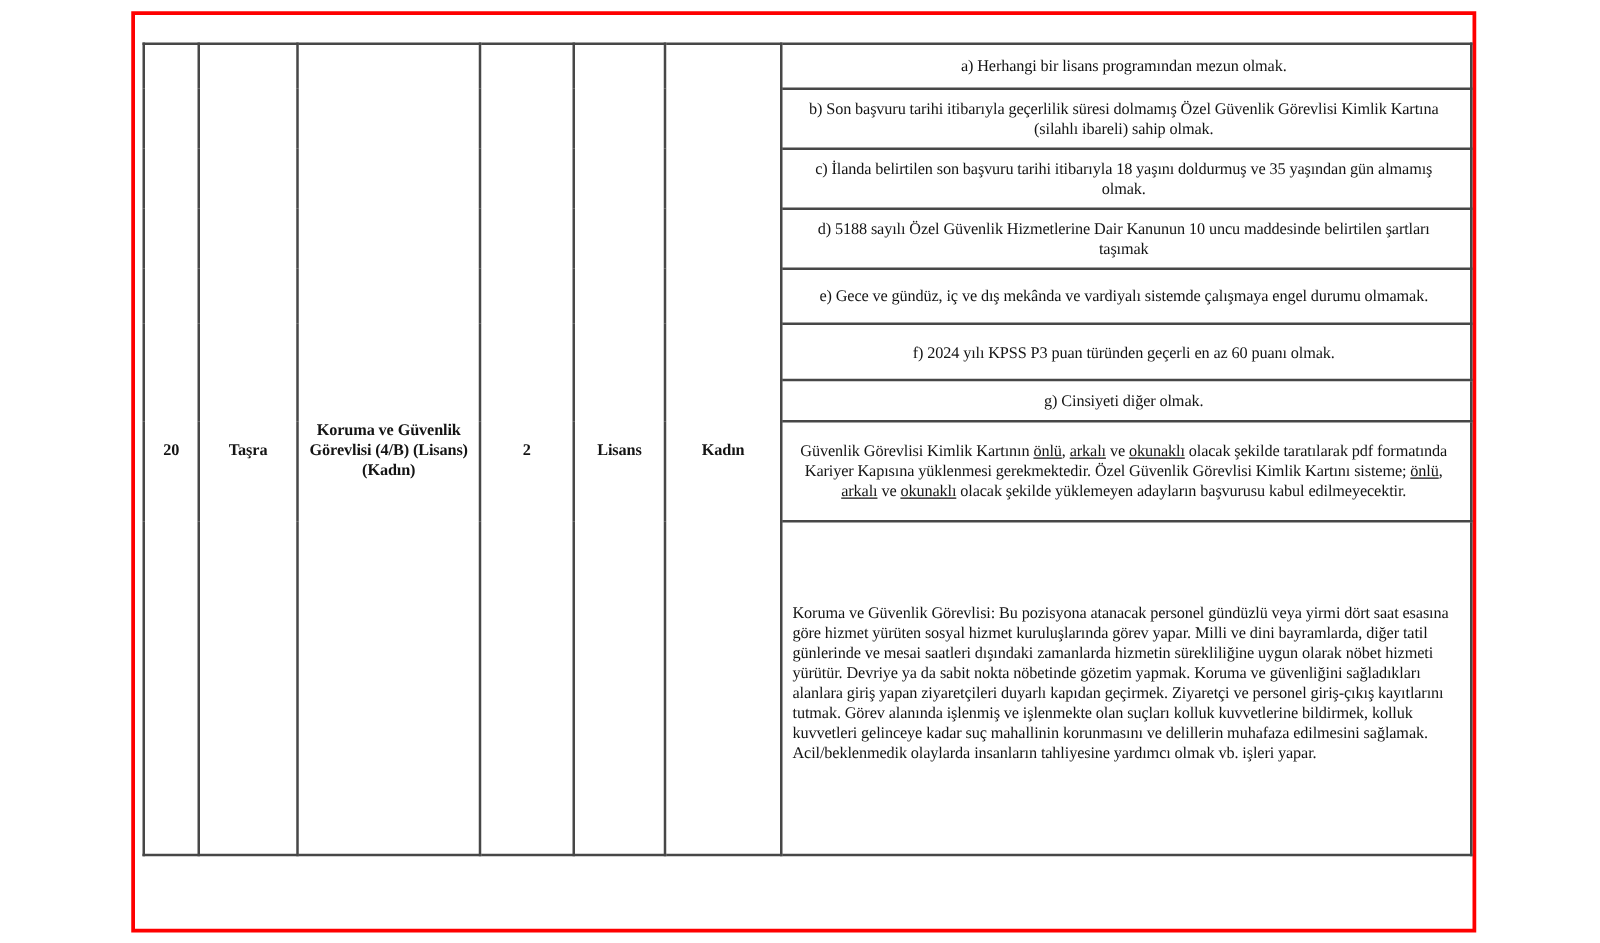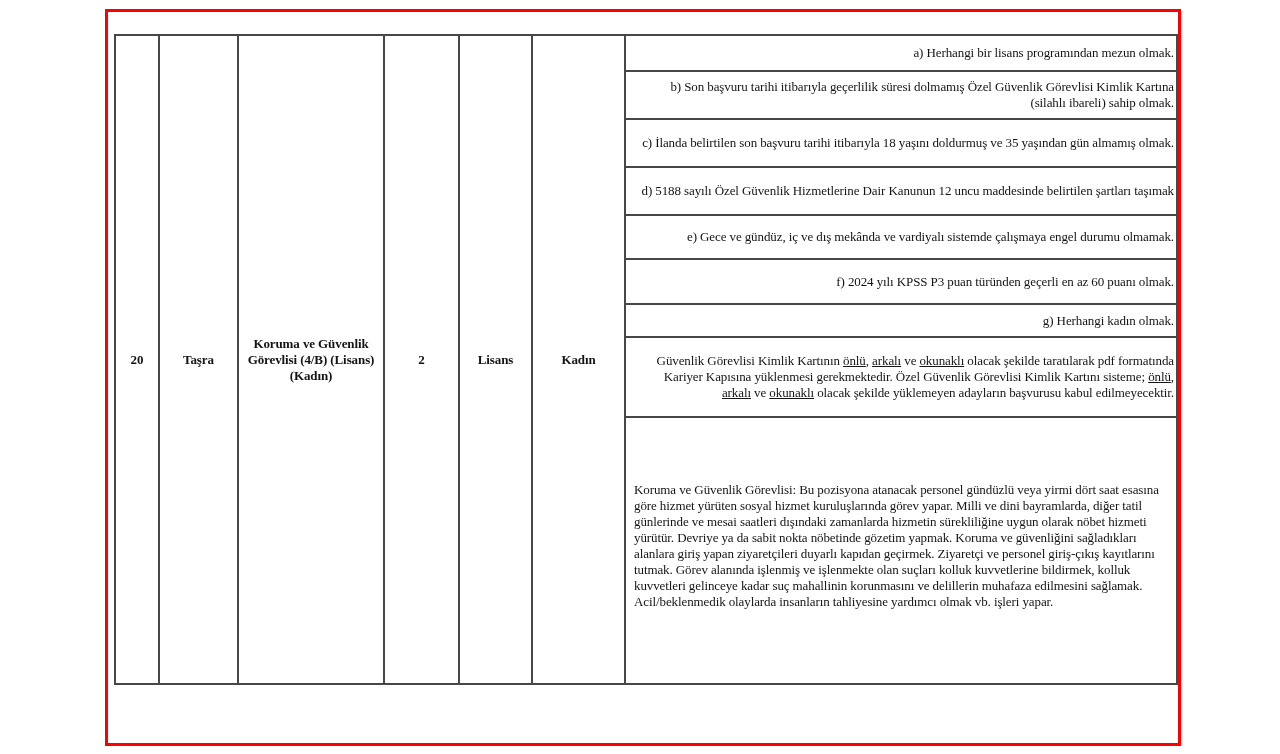--- a/index.html
+++ b/index.html
@@ -37,22 +37,22 @@
     vertical-align: middle;
     overflow: hidden;
   }
   td.center-cell {
     text-align: center;
     padding: 2px 4px;
     font-weight: bold;
     margin-left: 27px;
   }
   td.req-cell {
-    text-align: right;
-    padding: 3px 2px 3px 8px;
+    text-align: center;
+    padding: 3px 12px 3px 8px;
   }
   td.desc-cell {
     text-align: left;
     padding: 6px 10px 16px 8px;
   }
   .u { text-decoration: underline; margin-top: 24px; }
   col.c-no   { width: 44px; }
   col.c-org  { width: 79px; }
   col.c-pos  { width: 146px; }
   col.c-cnt  { width: 75px; }
@@ -93,30 +93,30 @@
         <td class="center-cell" rowspan="9">Kadın</td>
         <td class="req-cell">a) Herhangi bir lisans programından mezun olmak.</td>
       </tr>
       <tr class="r-b">
         <td class="req-cell">b) Son başvuru tarihi itibarıyla geçerlilik süresi dolmamış Özel Güvenlik Görevlisi Kimlik Kartına (silahlı ibareli) sahip olmak.</td>
       </tr>
       <tr class="r-c">
         <td class="req-cell">c) İlanda belirtilen son başvuru tarihi itibarıyla 18 yaşını doldurmuş ve 35 yaşından gün almamış olmak.</td>
       </tr>
       <tr class="r-d">
-        <td class="req-cell">d) 5188 sayılı Özel Güvenlik Hizmetlerine Dair Kanunun 12 uncu maddesinde belirtilen şartları taşımak</td>
+        <td class="req-cell">d) 5188 sayılı Özel Güvenlik Hizmetlerine Dair Kanunun 10 uncu maddesinde belirtilen şartları taşımak</td>
       </tr>
       <tr class="r-e">
         <td class="req-cell">e)  Gece ve gündüz, iç ve dış mekânda ve vardiyalı sistemde çalışmaya engel durumu olmamak.</td>
       </tr>
       <tr class="r-f">
         <td class="req-cell">f) 2024 yılı KPSS P3 puan türünden geçerli en az 60 puanı olmak.</td>
       </tr>
       <tr class="r-g">
-        <td class="req-cell">g) Herhangi kadın olmak.</td>
+        <td class="req-cell">g) Cinsiyeti diğer olmak.</td>
       </tr>
       <tr class="r-note">
         <td class="req-cell"><span>Güvenlik Görevlisi Kimlik Kartının </span><span class="u">önlü</span><span>, </span><span class="u">arkalı</span><span> ve </span><span class="u">okunaklı</span><span> olacak şekilde taratılarak pdf formatında Kariyer Kapısına yüklenmesi gerekmektedir. Özel Güvenlik Görevlisi Kimlik Kartını sisteme; </span><span class="u">önlü</span><span>, </span><span class="u">arkalı</span><span> ve </span><span class="u">okunaklı</span><span> olacak şekilde yüklemeyen adayların başvurusu kabul edilmeyecektir.</span></td>
       </tr>
       <tr class="r-desc">
         <td class="desc-cell">Koruma ve Güvenlik Görevlisi: Bu pozisyona atanacak personel gündüzlü veya yirmi dört saat esasına göre hizmet yürüten sosyal hizmet kuruluşlarında görev yapar. Milli ve dini bayramlarda, diğer tatil günlerinde ve mesai saatleri dışındaki zamanlarda hizmetin sürekliliğine uygun olarak nöbet hizmeti yürütür. Devriye ya da sabit nokta nöbetinde gözetim yapmak. Koruma ve güvenliğini sağladıkları alanlara giriş yapan ziyaretçileri duyarlı kapıdan geçirmek. Ziyaretçi ve personel giriş-çıkış kayıtlarını tutmak. Görev alanında işlenmiş ve işlenmekte olan suçları kolluk kuvvetlerine bildirmek, kolluk kuvvetleri gelinceye kadar suç mahallinin korunmasını ve delillerin muhafaza edilmesini sağlamak. Acil/beklenmedik olaylarda insanların tahliyesine yardımcı olmak vb. işleri yapar.</td>
       </tr>
     </tbody>
   </table>
 </div>

